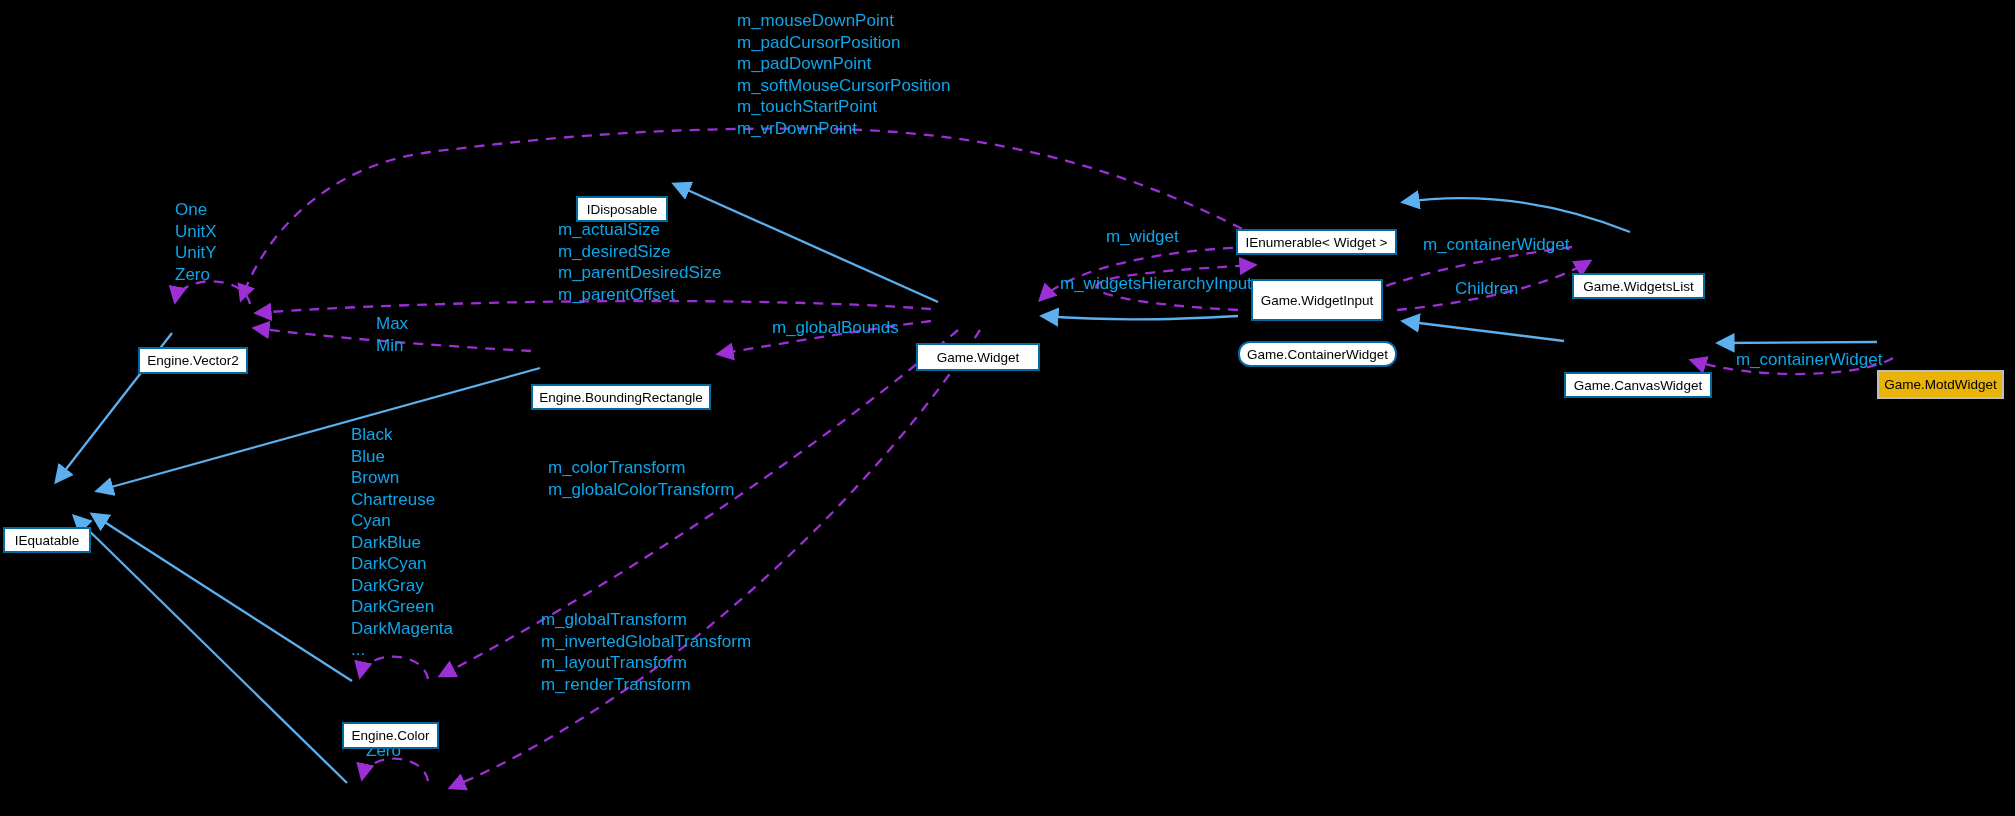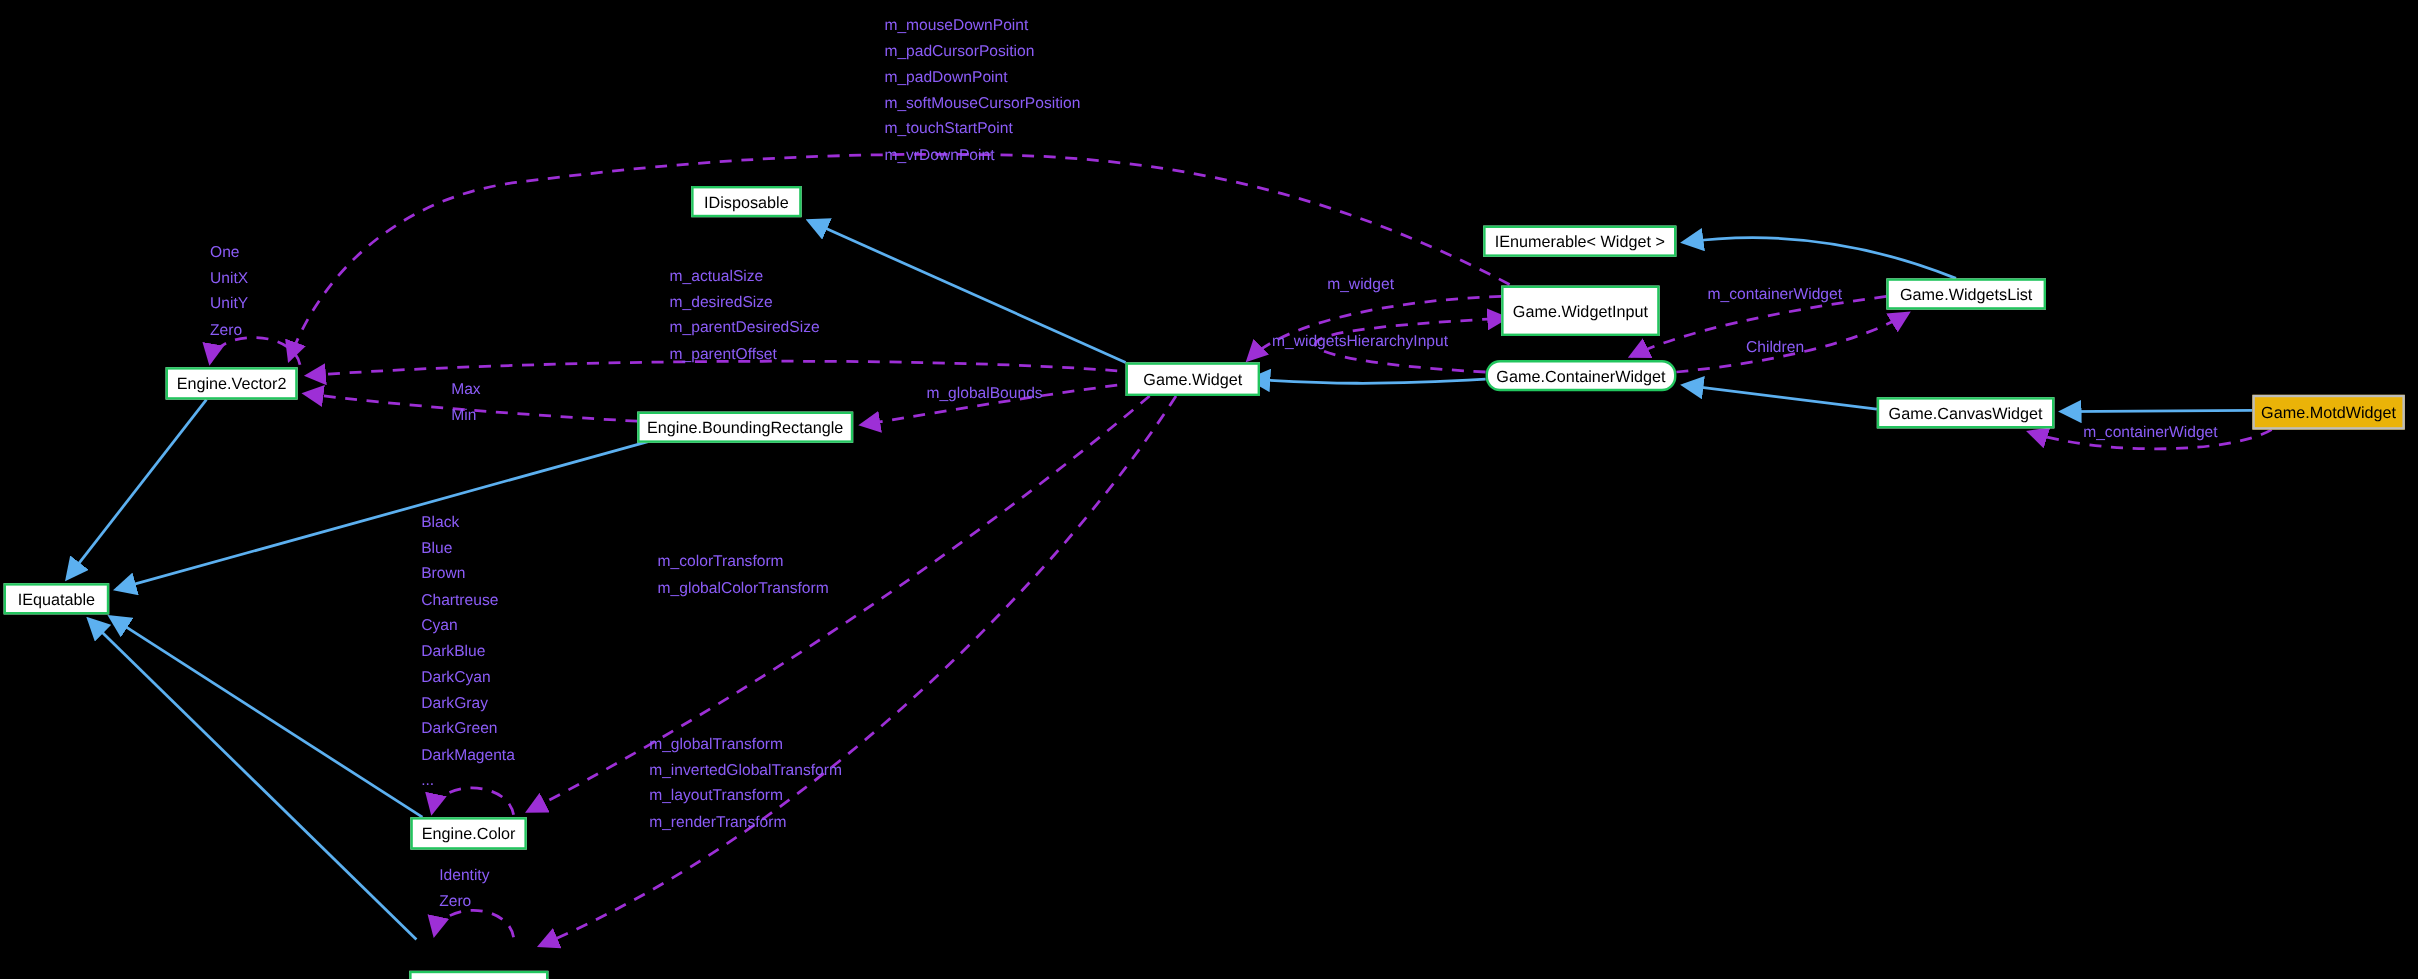--- a/index.html
+++ b/index.html
@@ -3,27 +3,27 @@
 <meta charset="utf-8">
 <style>
   html,body { margin:0; padding:0; background:#000; }
   #stage {
     position:relative; width:2015px; height:816px; background:#000000;
     font-family:"Liberation Sans","DejaVu Sans",sans-serif; overflow:hidden;
   }
   #edges { position:absolute; left:0; top:0; width:2015px; height:816px; }
   .node {
     position:absolute; box-sizing:border-box;
-    background:#ffffff; border:2px solid #22c55e; color:#000000;
+    background:#ffffff; border:2px solid #0369a1; color:#000000;
     display:flex; align-items:center; justify-content:center;
-    font-size:13.5px; white-space:nowrap; z-index:2;
+    font-size:13.5px; white-space:nowrap; z-index:2;margin-top:41px;
   }
   .node.highlight { background:#eab308; border-color:#bdbdbd; }
   .edge-label {
-    position:absolute; color:#8b5cf6; font-size:13px; line-height:21.5px;
+    position:absolute; color:#0ea5e9; font-size:17px; line-height:21.5px;
     white-space:pre-line; z-index:1; text-align:left;
   }
 </style>
 </head>
 <body>
 
 <div id="stage">
 
   <svg id="edges" viewBox="0 0 2015 816">
     <defs>
@@ -64,21 +64,21 @@
       <path d="M 1893,358 C 1860,378 1752,380 1691,360" marker-end="url(#arrP)"></path>
     </g>
   </svg>
 
   <div class="node" style="left:576px; top:155px; width:92px; height:26px;">IDisposable</div>
   <div class="node" style="left:138px; top:306px; width:110px; height:27px;">Engine.Vector2</div>
   <div class="node" style="left:531px; top:343px; width:180px; height:26px;">Engine.BoundingRectangle</div>
   <div class="node" style="left:3px;   top:486px; width:88px;  height:26px;">IEquatable</div>
   <div class="node" style="left:342px; top:681px; width:97px;  height:27px;">Engine.Color</div>
   <div class="node" style="left:341px; top:809px; width:116px; height:27px;">Engine.Matrix</div>
-  <div class="node" style="left:938px; top:302px; width:112px; height:28px;text-align:center;">Game.Widget</div>
+  <div class="node" style="left:916px; top:302px; width:124px; height:28px;text-align:center;">Game.Widget</div>
   <div class="node" style="left:1251px;top:238px; width:132px; height:42px;">Game.WidgetInput</div>
   <div class="node" style="left:1236px;top:188px; width:161px; height:26px;">IEnumerable&lt; Widget &gt;</div>
   <div class="node" style="left:1572px;top:232px; width:133px; height:26px;text-align:right;">Game.WidgetsList</div>
   <div class="node" style="left:1238px;top:300px; width:159px; height:26px;border-radius:12px;">Game.ContainerWidget</div>
   <div class="node" style="left:1564px;top:331px; width:148px; height:26px;">Game.CanvasWidget</div>
   <div class="node highlight" style="left:1877px;top:329px; width:127px; height:29px;">Game.MotdWidget</div>
 
   <div class="edge-label" style="left:737px;  top:10px;">m_mouseDownPoint
 m_padCursorPosition
 m_padDownPoint

